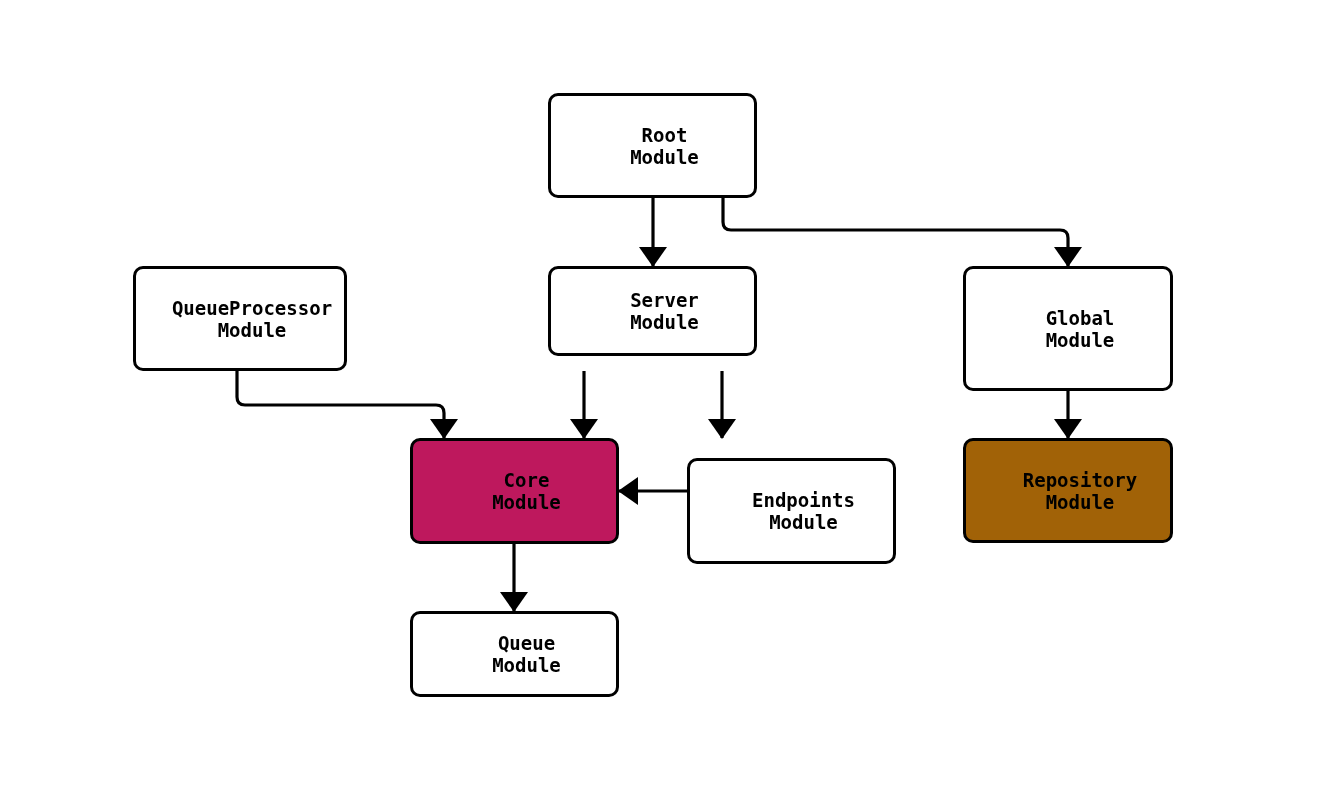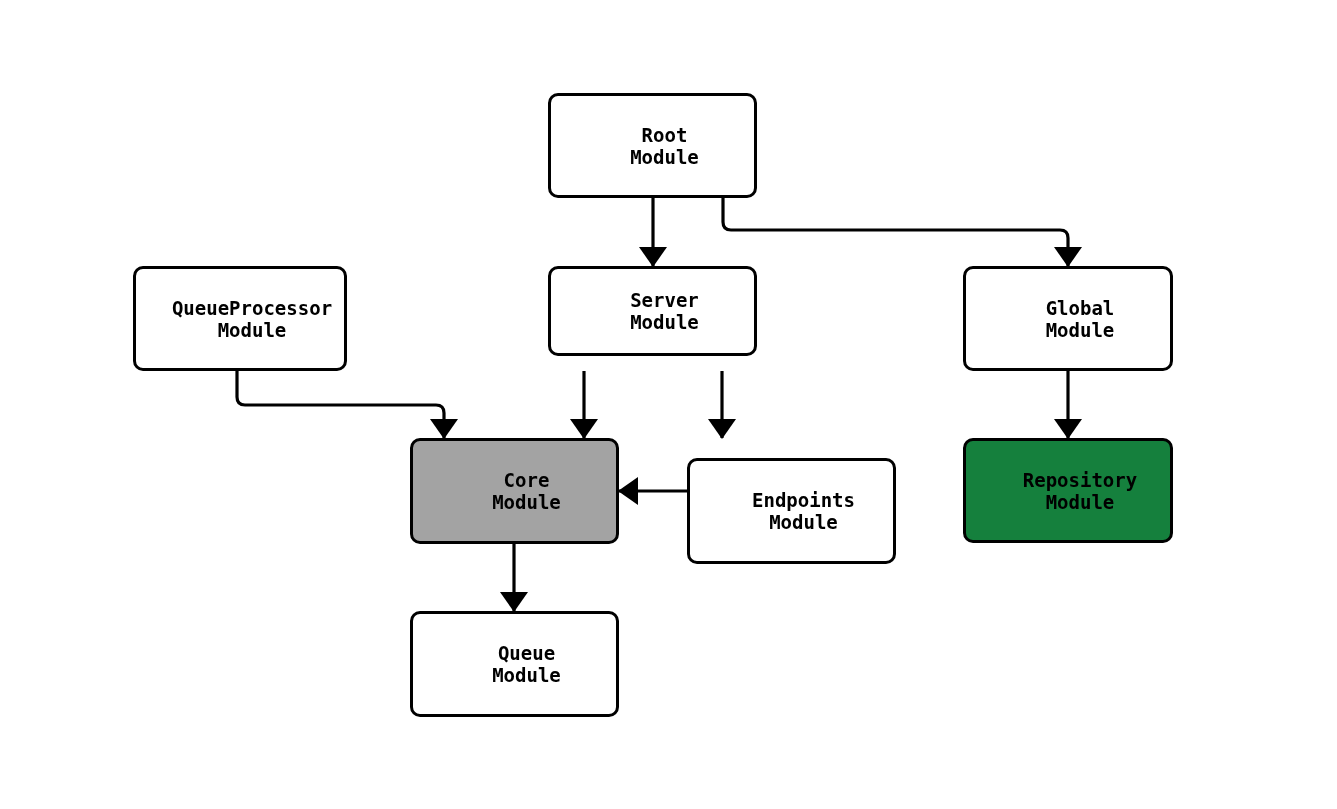--- a/index.html
+++ b/index.html
@@ -72,34 +72,34 @@
         <div>Module</div>
       </div>
       <div class="node" style="left: 133px; top: 266px; width: 214px; height: 105px; background: rgb(255, 255, 255); border-color: rgb(0, 0, 0); color: rgb(0, 0, 0);">
         <div>QueueProcessor</div>
         <div>Module</div>
       </div>
       <div class="node" style="left: 548px; top: 266px; width: 209px; height: 90px; background: rgb(255, 255, 255); border-color: rgb(0, 0, 0); color: rgb(0, 0, 0);">
         <div>Server</div>
         <div>Module</div>
       </div>
-      <div class="node" style="left: 963px; top: 266px; width: 210px; height: 105px; background: rgb(255, 255, 255); border-color: rgb(0, 0, 0); color: rgb(0, 0, 0);">
+      <div class="node" style="left: 963px; top: 266px; width: 210px; height: 125px; background: rgb(255, 255, 255); border-color: rgb(0, 0, 0); color: rgb(0, 0, 0);">
         <div>Global</div>
         <div>Module</div>
       </div>
-      <div class="node" style="left: 410px; top: 438px; width: 209px; height: 106px; background: #a3a3a3; border-color: rgb(0, 0, 0); color: rgb(0, 0, 0);">
+      <div class="node" style="left: 410px; top: 438px; width: 209px; height: 106px; background: #be185d; border-color: rgb(0, 0, 0); color: rgb(0, 0, 0);">
         <div>Core</div>
         <div>Module</div>
       </div>
       <div class="node" style="left: 687px; top: 438px; width: 209px; height: 106px; background: rgb(255, 255, 255); border-color: rgb(0, 0, 0); color: rgb(0, 0, 0); margin-top: 20px;">
         <div>Endpoints</div>
         <div>Module</div>
       </div>
-      <div class="node" style="left: 963px; top: 438px; width: 210px; height: 105px; background: #15803d; border-color: rgb(0, 0, 0); color: rgb(0, 0, 0);">
+      <div class="node" style="left: 963px; top: 438px; width: 210px; height: 105px; background: #a16207; border-color: rgb(0, 0, 0); color: rgb(0, 0, 0);">
         <div>Repository</div>
         <div>Module</div>
       </div>
-      <div class="node" style="left: 410px; top: 611px; width: 209px; height: 106px; background: rgb(255, 255, 255); border-color: rgb(0, 0, 0); color: rgb(0, 0, 0);">
+      <div class="node" style="left: 410px; top: 611px; width: 209px; height: 86px; background: rgb(255, 255, 255); border-color: rgb(0, 0, 0); color: rgb(0, 0, 0);">
         <div>Queue</div>
         <div>Module</div>
       </div>
     </div>
 </div>
 
 </body></html>

